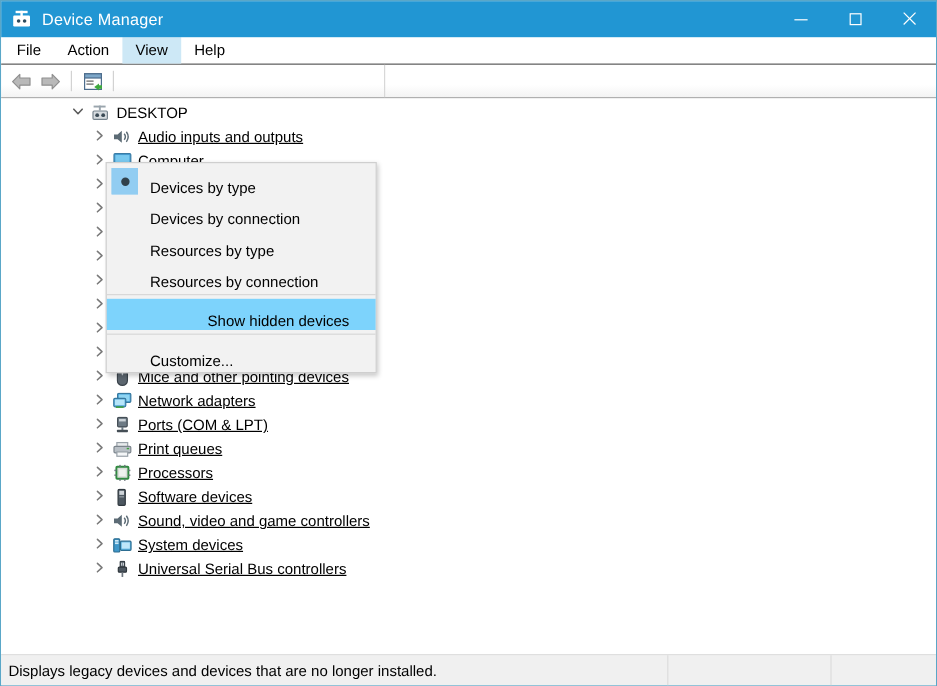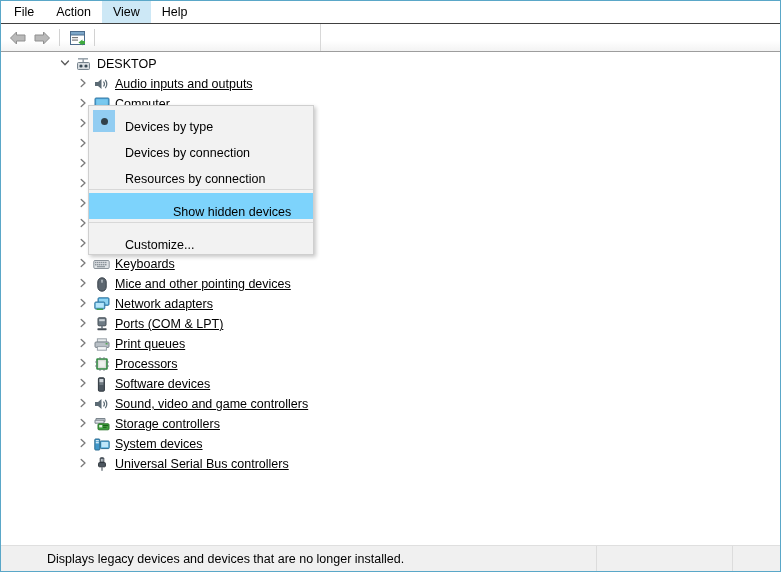--- a/index.html
+++ b/index.html
@@ -120,21 +120,21 @@
     background:#f0f0f0;
     border-top:1px solid #dfdfdf;
     display:flex;align-items:stretch;
     font-size:12.5px;color:#000000;
   }
   .sb-panel{
     display:flex;align-items:center;
     border-right:1px solid #dcdcdc;
     padding:0 6px;box-sizing:border-box;
   }
-  .sb-panel.p1{width:556px;margin-left:40px;}
+  .sb-panel.p1{width:556px;}
   .sb-panel.p2{width:136px;}
   .sb-panel.p3{flex:1;border-right:none;}
 
   
   .dropdown{
     position:absolute;left:86px;top:53px;width:224px;
     background:#f2f2f2;
     border:1px solid #cfcfcf;
     box-shadow:2px 2px 4px rgba(0,0,0,.22);
     z-index:50;padding:2px 0 2px 0;
@@ -154,20 +154,41 @@
   }
   .dd-radio-dot{width:7px;height:7px;border-radius:50%;background:#31414b;}
   .dd-label{padding-left:6px;}
   .dd-sep{height:1px;background:#d8d8d8;margin:3px 0;}
 </style>
 </head>
 <body>
 
 <div class="window">
 
+  <div class="titlebar">
+    <div class="title-icon">
+      <div class="tarm"></div>
+        <div class="tstem"></div>
+      <div class="tbody"></div>
+        <div class="tdot"></div>
+        <div class="tdot2"></div>
+    </div>
+    <div class="title-text">Device Manager</div>
+    <div class="winbtns">
+      <div class="winbtn">
+          <span class="glyph-min"></span>
+        </div>
+      <div class="winbtn">
+          <span class="glyph-max"></span>
+        </div>
+      <div class="winbtn close">
+          <span class="glyph-close"></span>
+        </div>
+    </div>
+  </div>
 
   <div class="menubar">
     <div class="menu-item">File</div>
     <div class="menu-item">Action</div>
     <div class="menu-item active">View</div>
     <div class="menu-item">Help</div>
   </div>
 
   <div class="toolbar">
     <div class="tb-btn">
@@ -507,38 +528,20 @@
             </span>
             <span class="node-label">Sound, video and game controllers</span>
           </div>
           <div class="node child">
             <span class="chev">
               <svg width="10" height="10" viewBox="0 0 10 10">
                 <path d="M3.2 1.5 L7 5 L3.2 8.5" fill="none" stroke="#7a7a7a" stroke-width="1.3" stroke-linecap="round" stroke-linejoin="round"></path>
               </svg>
             </span>
             <span class="node-ico">
-              <svg width="16" height="14" viewBox="0 0 16 14">
-                <path d="M2 1.5 L11 1.5 L11 4.5 L2 4.5 Z" fill="#c5ccd2" stroke="#7b858d"></path>
-                <path d="M1 3.2 L10 3.2 L10 6.2 L1 6.2 Z" fill="#dde2e6" stroke="#7b858d"></path>
-                <rect x="4" y="6.8" width="11" height="6" rx="1" fill="#3d9f3d" stroke="#2a752a"></rect>
-                <rect x="5.2" y="8" width="3" height="2.4" fill="#e0f0e0"></rect>
-                <rect x="9" y="8" width="5" height="1" fill="#1d5f1d"></rect>
-                <rect x="9" y="9.8" width="3.6" height="1" fill="#1d5f1d"></rect>
-              </svg>
-            </span>
-            <span class="node-label">Storage controllers</span>
-          </div>
-          <div class="node child">
-            <span class="chev">
-              <svg width="10" height="10" viewBox="0 0 10 10">
-                <path d="M3.2 1.5 L7 5 L3.2 8.5" fill="none" stroke="#7a7a7a" stroke-width="1.3" stroke-linecap="round" stroke-linejoin="round"></path>
-              </svg>
-            </span>
-            <span class="node-ico">
               <svg width="16" height="13" viewBox="0 0 16 13">
                 <rect x="0.8" y="1" width="5" height="11" rx="0.8" fill="#3f97c9" stroke="#2c6d91"></rect>
                 <rect x="1.8" y="2" width="3" height="1.4" fill="#cfe9f7"></rect>
                 <rect x="1.8" y="4" width="3" height="1.4" fill="#cfe9f7"></rect>
                 <rect x="6.4" y="3" width="8.8" height="7.6" rx="0.8" fill="#5cb4e2" stroke="#2c6d91"></rect>
                 <rect x="7.4" y="4" width="6.8" height="5.2" fill="#bfe6f9"></rect>
               </svg>
             </span>
             <span class="node-label">System devices</span>
           </div>
@@ -571,20 +574,24 @@
             </span>
         </span>
         <span class="dd-label">Devices by type</span>
       </div>
 
       <div class="dd-item">
         <span class="dd-gutter"></span>
         <span class="dd-label">Devices by connection</span>
       </div>
 
+      <div class="dd-item">
+        <span class="dd-gutter"></span>
+        <span class="dd-label">Resources by type</span>
+      </div>
 
       <div class="dd-item">
         <span class="dd-gutter"></span>
         <span class="dd-label">Resources by connection</span>
       </div>
 
       <div class="dd-sep"></div>
 
       <div class="dd-item selected">
         <span class="dd-gutter"></span>

